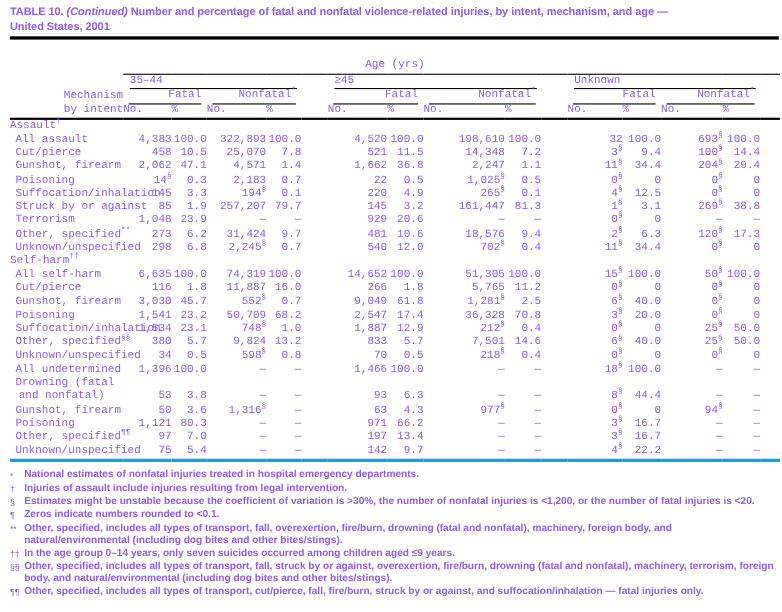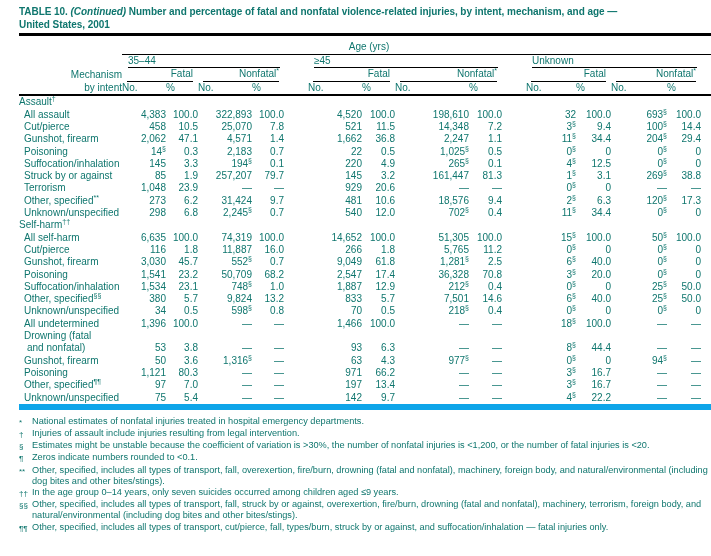--- a/index.html
+++ b/index.html
@@ -1,46 +1,47 @@
 <!DOCTYPE html>
 <html><head>
 <meta charset="utf-8">
 <style>
   html, body { margin: 0; padding: 0; background: #fff; }
   .page {
     position: relative;
     width: 711px; height: 556px;
     box-sizing: border-box;
-    padding: 5px 0 0 19px;
+    padding: 5px 0 0 9px;
     overflow: hidden;
     background: #fff;
-    color: #0f766e;
+    color: #8b5cf6;
     font-family: "Liberation Sans", "DejaVu Sans", sans-serif;
     -webkit-font-smoothing: antialiased;
   }
   
   .title {
     width: 700px;
     font-size: 10px;
     font-weight: bold;
     line-height: 13px;
     letter-spacing: -0.05px;
   }
   .title .l1 { white-space: nowrap; display: inline-block; }
   .title .it { font-style: italic; }
   .heavy-rule { width: 699px; height: 3px; background: #000; margin-top: 2px; }
 
   
   table {
-    margin-top: 5px;
+    margin-top: 18px;
     width: 700px;
     table-layout: fixed;
     border-collapse: collapse;
-    border-bottom: 6px solid #0ea5e9;
+    border-bottom: 3px solid #0ea5e9;
     font-size: 10px;
+    font-family: Liberation Mono, monospace;
   }
   td {
     padding: 0;
     vertical-align: bottom;
     line-height: 12.3px;
     white-space: nowrap;
     overflow: visible;
   }
   sup { font-size: 7px; line-height: 0; }
 
@@ -58,21 +59,21 @@
   
   .num { text-align: right; }
   .row-label { padding-left: 5px; }
   .section-cell { padding-left: 0; }
   .lbl2 { padding-left: 3px; }
 
   
   .footnotes { margin-top: 6px; width: 699px; }
   .fn { display: flex; font-size: 9.2px; line-height: 11.2px; }
   .fn-marker { flex: 0 0 13px; font-size: 8px; padding-top: 1px; }
-  .fn-text { flex: 1; }
+  .fn-text { flex: 1; font-weight: bold; }
 </style>
 </head>
 <body>
 
 <div class="page">
 
   <div class="title"><span class="l1"><span>TABLE 10.</span> <span class="it">(Continued)</span> <span>Number and percentage of fatal and nonfatal violence-related injuries, by intent, mechanism, and age —</span></span><br><span>United States, 2001</span></div>
 
   <div class="heavy-rule"></div>
 
@@ -590,17 +591,17 @@
       <div class="fn">
         <span class="fn-marker">††</span>
         <span class="fn-text">In the age group 0–14 years, only seven suicides occurred among children aged ≤9 years.</span>
       </div>
       <div class="fn">
         <span class="fn-marker">§§</span>
         <span class="fn-text">Other, specified, includes all types of transport, fall, struck by or against, overexertion, fire/burn, drowning (fatal and nonfatal), machinery, terrorism, foreign body, and natural/environmental (including dog bites and other bites/stings).</span>
       </div>
       <div class="fn">
         <span class="fn-marker">¶¶</span>
-        <span class="fn-text">Other, specified, includes all types of transport, cut/pierce, fall, types/burn, struck by or against, and suffocation/inhalation — fatal injuries only.</span>
+        <span class="fn-text">Other, specified, includes all types of transport, cut/pierce, fall, fire/burn, struck by or against, and suffocation/inhalation — fatal injuries only.</span>
       </div>
     </div>
 
 </div>
 
 </body></html>

